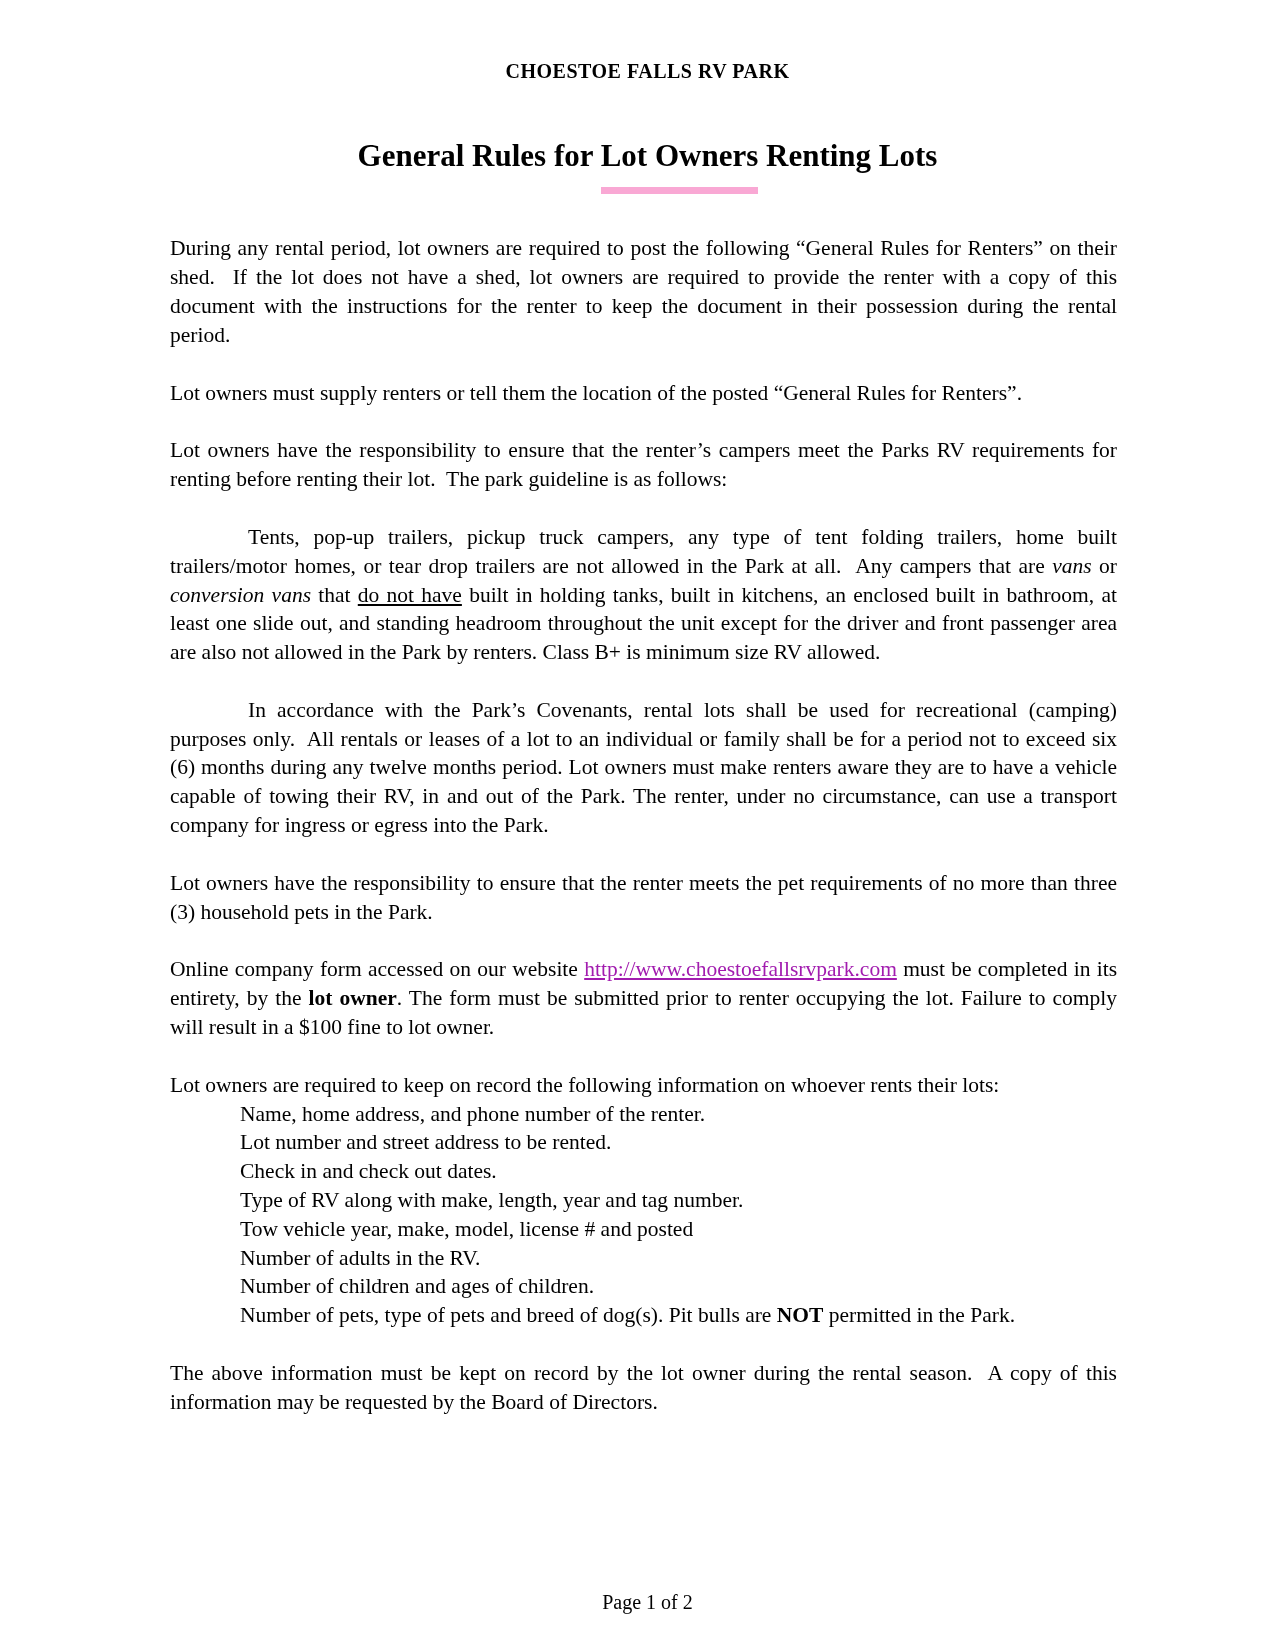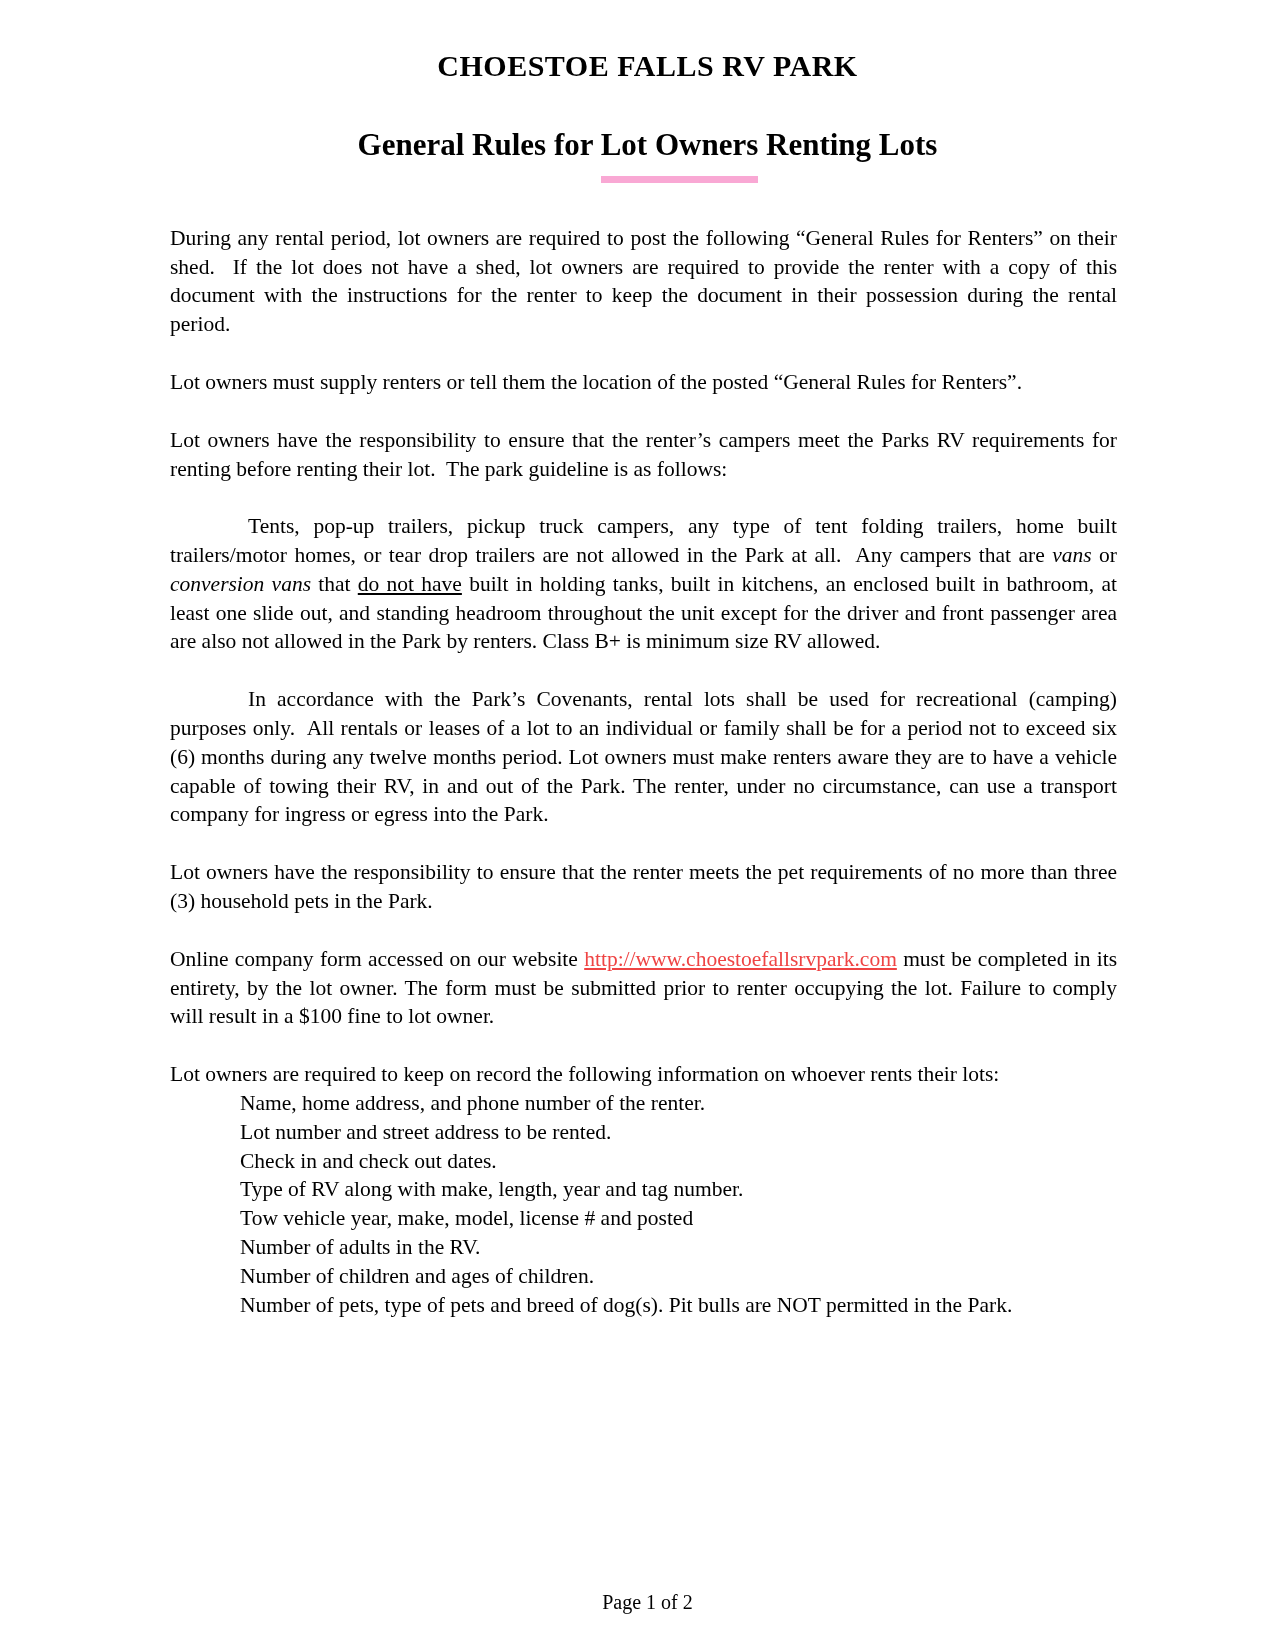--- a/index.html
+++ b/index.html
@@ -10,40 +10,40 @@
     background: #ffffff;
     color: #000000;
     font-family: "Liberation Serif", "DejaVu Serif", serif;
     font-size: 21.5px;
     line-height: 1.34;
     padding: 46px 150px 34px 170px;
     display: flex;
     flex-direction: column;
   }
   h1.doc-title {
-    margin: 0;
+    margin: 12px;
     text-align: center;
-    font-size: 30px;
+    font-size: 20px;
     font-weight: 700;
     letter-spacing: 0.5px;
   }
   h2.doc-subtitle {
     margin: 38px 0 0 0;
     text-align: center;
     font-size: 31px;
     font-weight: 700;
   }
   .subtitle-underline { border-bottom: 7px solid #f9a8d4; padding-bottom: 14px; }
   .page p { margin: 29px 8px 0 0; text-align: justify; }
   p.first-par { margin-top: 58px; }
   .first-indent { text-indent: 78px; }
   .bold-italic { font-weight: 400; font-style: italic; }
-  .bold { font-weight: 400; }
+  .bold { font-weight: 700; }
   .underlined { text-decoration: underline; }
-  a.doc-link { color: #ef4444; text-decoration: underline; cursor: pointer; }
+  a.doc-link { color: #a21caf; text-decoration: underline; cursor: pointer; }
   .records-list { margin: 0; padding: 0; list-style: none; }
   .records-list li { padding-left: 70px; text-align: left; }
   .footer {
     margin-top: auto;
     padding-top: 60px;
     text-align: center;
     font-size: 20px;
   }
 </style>
 </head>
@@ -75,18 +75,19 @@
     <li>Name, home address, and phone number of the renter.</li>
     <li>Lot number and street address to be rented.</li>
     <li>Check in and check out dates.</li>
     <li>Type of RV along with make, length, year and tag number.</li>
     <li>Tow vehicle year, make, model, license # and posted</li>
     <li>Number of adults in the RV.</li>
     <li>Number of children and ages of children.</li>
     <li><span>Number of pets, type of pets and breed of dog(s). Pit bulls are </span><span class="bold">NOT</span><span> permitted in the Park.</span></li>
   </ul>
 
+  <p>The above information must be kept on record by the lot owner during the rental season.&nbsp; A copy of this information may be requested by the Board of Directors.</p>
 
   <div class="footer">
     <span>Page 1 of 2</span>
   </div>
 
 </div>
 
 </body></html>

